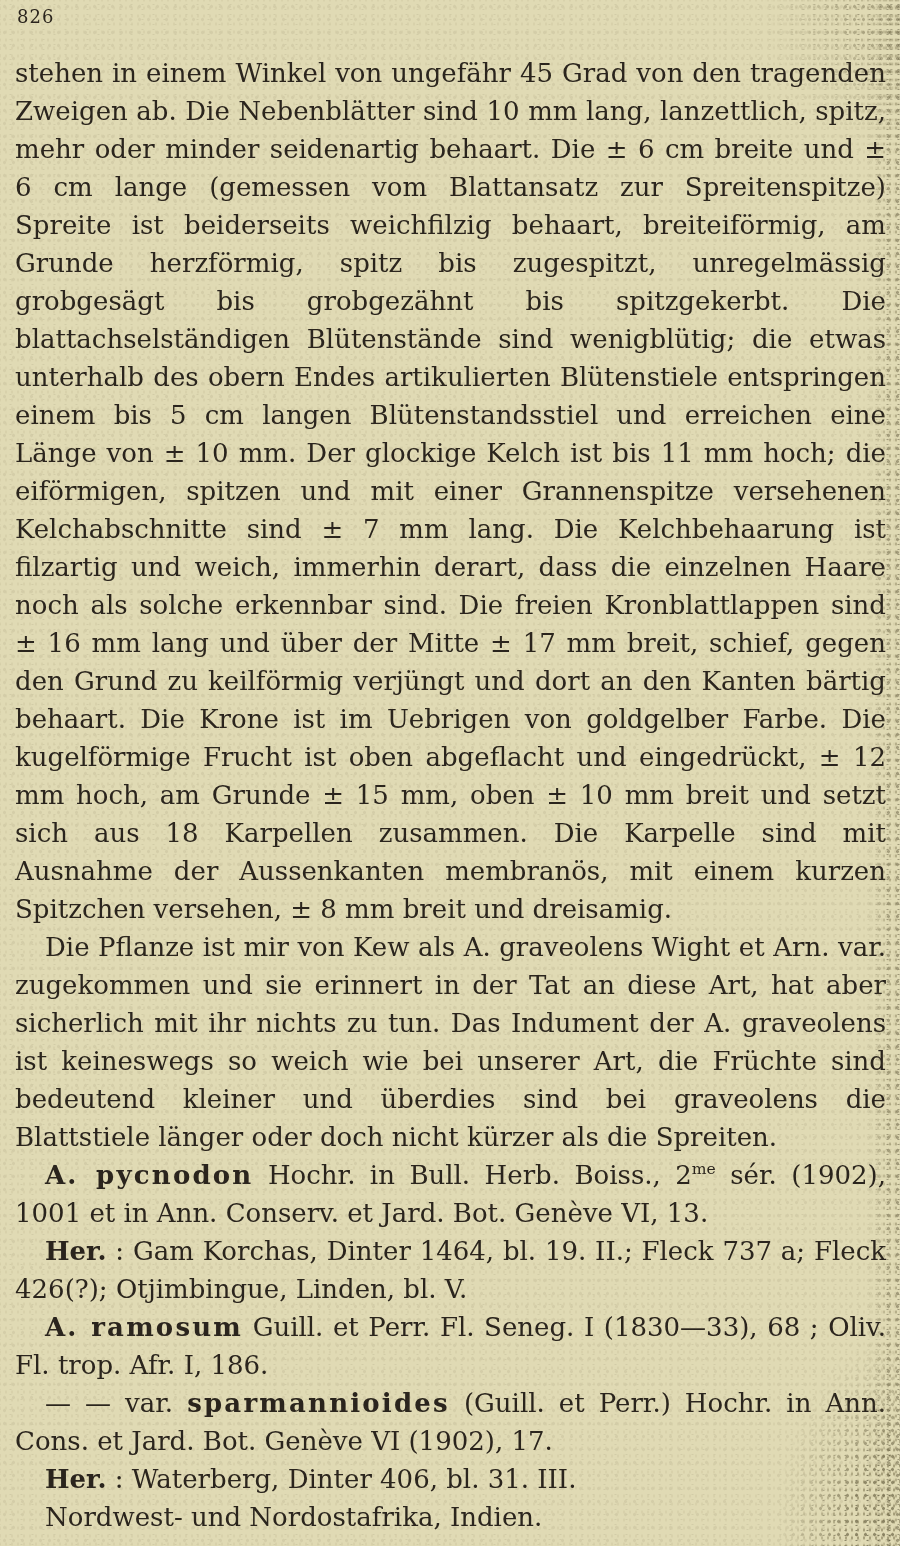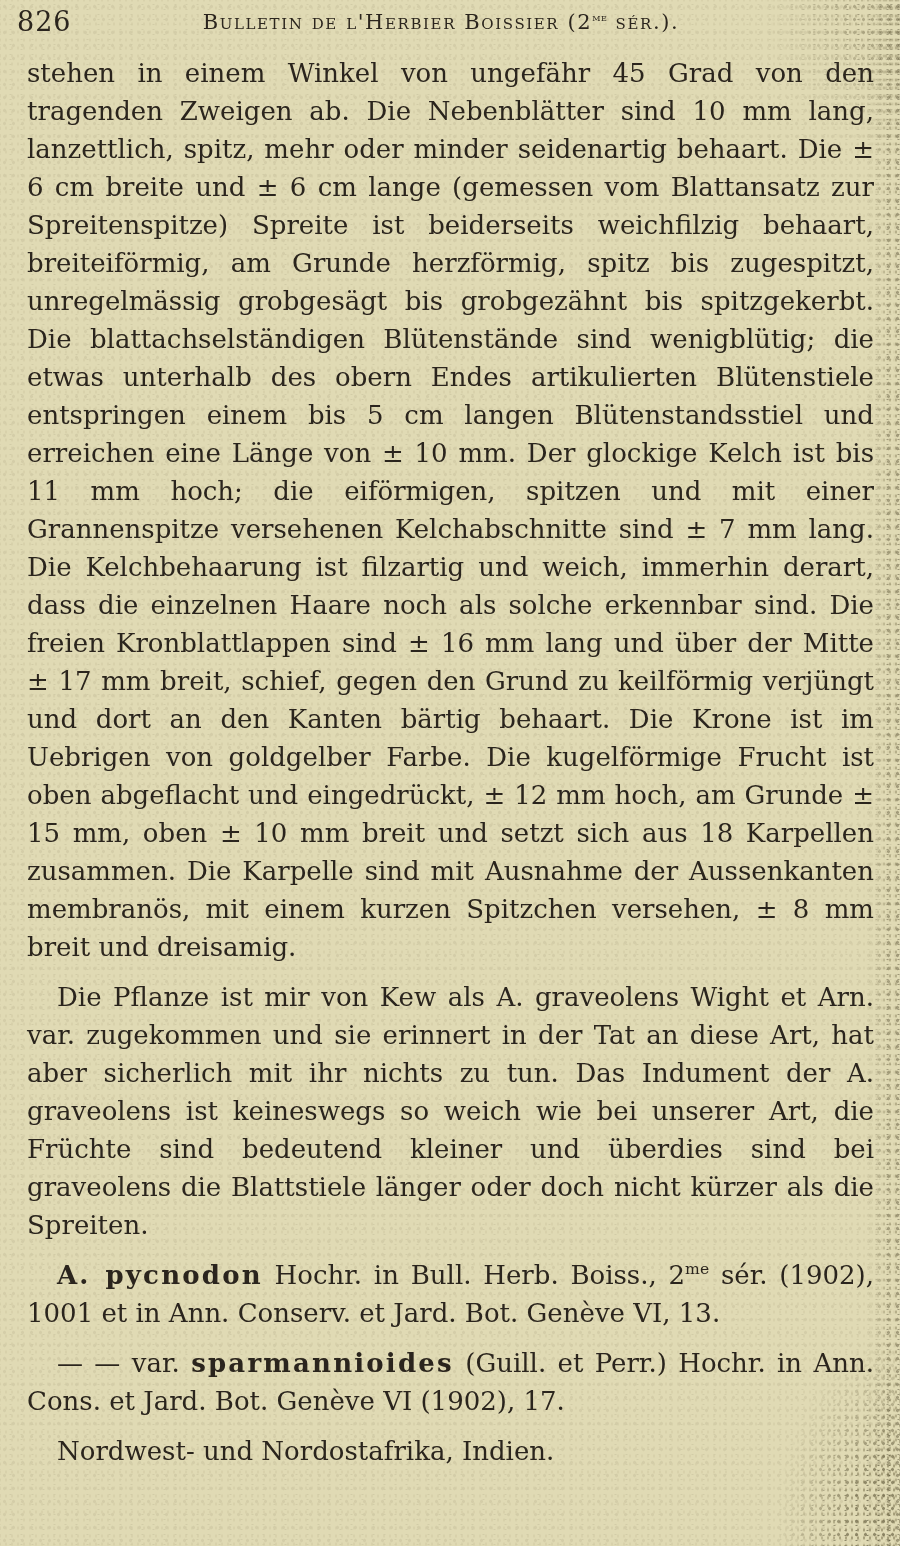--- a/index.html
+++ b/index.html
@@ -20,21 +20,21 @@
   }
   
   .running-head {
     position: relative;
     height: 34px;
   }
   .page-num {
     position: absolute;
     left: 2px;
     top: 0;
-    font-size: 27px;
+    font-size: 18px;
     letter-spacing: 1px;
   }
   .head-title {
     position: absolute;
     left: 50%;
     top: 4px;
     transform: translateX(-52%);
     font-variant-caps: small-caps;
     font-size: 21px;
     letter-spacing: 1.6px;
@@ -46,21 +46,21 @@
     vertical-align: super;
     line-height: 0;
   }
   
   .body-text {
     margin-top: 14px;
     font-size: 26px;
     line-height: 38px;
     text-align: justify;
   }
-  .para { margin: 12px; }
+  .para { margin: 0; }
   .para.indent { text-indent: 30px; }
   .bold { font-weight: bold; }
   .species { font-weight: bold; letter-spacing: 2.2px; }
   .italic { }
   .sup { font-size: 0.6em; vertical-align: super; line-height: 0; }
   
   .noise {
     position: absolute;
     pointer-events: none;
     background-image:
@@ -96,28 +96,30 @@
     width: 100%; height: 100%;
     opacity: 0.1;
   }
 </style>
 </head>
 <body>
 
 <div class="page">
   <header class="running-head">
     <span class="page-num">826</span>
-    <span class="head-title"><span>Bulletin de l'Herbier Boissier (2</span><sup>me</sup><span> sér.).</span></span>
   </header>
 
   <main class="body-text" id="body-text">
       <p class="para"><span>stehen in einem Winkel von ungefähr 45 Grad von den tragenden Zweigen ab. Die Nebenblätter sind 10 mm lang, lanzettlich, spitz, mehr oder minder seidenartig behaart. Die ± 6 cm breite und ± 6 cm lange (gemessen vom Blattansatz zur Spreitenspitze) Spreite ist beiderseits weichfilzig behaart, breiteiförmig, am Grunde herzförmig, spitz bis zugespitzt, unregelmässig grobgesägt bis grobgezähnt bis spitzgekerbt. Die blattachselständigen Blütenstände sind wenigblütig; die etwas unterhalb des obern Endes artikulierten Blütenstiele entspringen einem bis 5 cm langen Blütenstandsstiel und erreichen eine Länge von ± 10 mm. Der glockige Kelch ist bis 11 mm hoch; die eiförmigen, spitzen und mit einer Grannenspitze versehenen Kelchabschnitte sind ± 7 mm lang. Die Kelchbehaarung ist filzartig und weich, immerhin derart, dass die einzelnen Haare noch als solche erkennbar sind. Die freien Kronblattlappen sind ± 16 mm lang und über der Mitte ± 17 mm breit, schief, gegen den Grund zu keilförmig verjüngt und dort an den Kanten bärtig behaart. Die Krone ist im Uebrigen von goldgelber Farbe. Die kugelförmige Frucht ist oben abgeflacht und eingedrückt, ± 12 mm hoch, am Grunde ± 15 mm, oben ± 10 mm breit und setzt sich aus 18 Karpellen zusammen. Die Karpelle sind mit Ausnahme der Aussenkanten membranös, mit einem kurzen Spitzchen versehen, ± 8 mm breit und dreisamig.</span></p>
       <p class="para indent"><span>Die Pflanze ist mir von Kew als </span><span class="italic">A. graveolens</span><span> Wight et Arn. var. zugekommen und sie erinnert in der Tat an diese Art, hat aber sicherlich mit ihr nichts zu tun. Das Indument der </span><span class="italic">A. graveolens</span><span> ist keineswegs so weich wie bei unserer Art, die Früchte sind bedeutend kleiner und überdies sind bei </span><span class="italic">graveolens</span><span> die Blattstiele länger oder doch nicht kürzer als die Spreiten.</span></p>
       <p class="para indent"><span class="species">A. pycnodon</span><span> Hochr. in Bull. Herb. Boiss., 2</span><span class="sup">me</span><span> sér. (1902), 1001 et in Ann. Conserv. et Jard. Bot. Genève VI, 13.</span></p>
+      <p class="para indent"><span class="bold">Her.</span><span> : Gam Korchas, Dinter 1464, bl. 19. II.; Fleck 737 </span><span class="italic">a</span><span>; Fleck 426(?); Otjimbingue, Linden, bl. V.</span></p>
+      <p class="para indent"><span class="species">A. ramosum</span><span> Guill. et Perr. Fl. Seneg. I (1830—33), 68 ; Oliv. Fl. trop. Afr. I, 186.</span></p>
       <p class="para indent"><span>—  —   var. </span><span class="species">sparmannioides</span><span> (Guill. et Perr.) Hochr. in Ann. Cons. et Jard. Bot. Genève VI (1902), 17.</span></p>
+      <p class="para indent"><span class="bold">Her.</span><span> : Waterberg, Dinter 406, bl. 31. III.</span></p>
       <p class="para indent"><span>Nordwest- und Nordostafrika, Indien.</span></p>
     </main>
 
   <div class="noise noise-page"></div>
   <div class="noise noise-right"></div>
   <div class="noise noise-topright"></div>
   <div class="noise noise-corner"></div>
 </div>
 
 </body></html>

